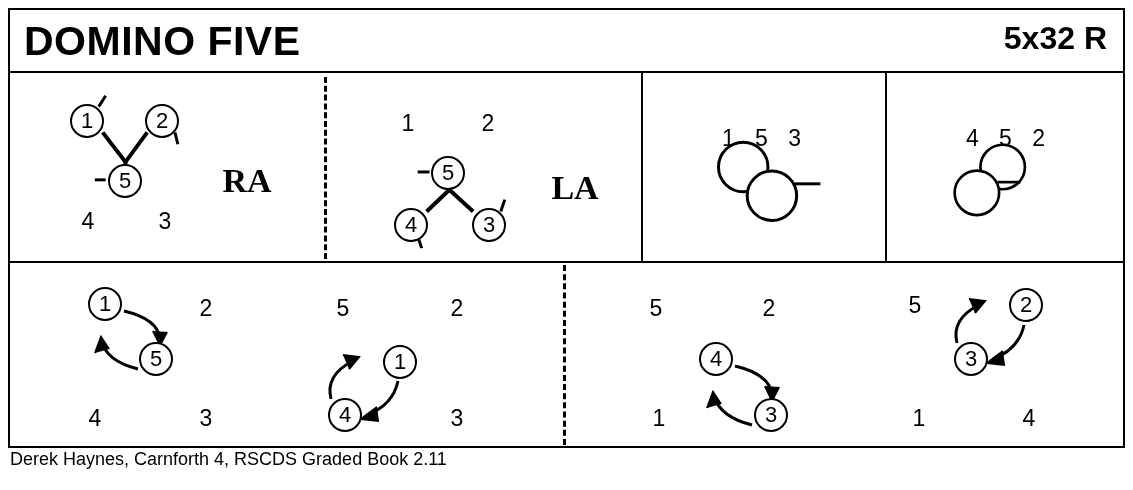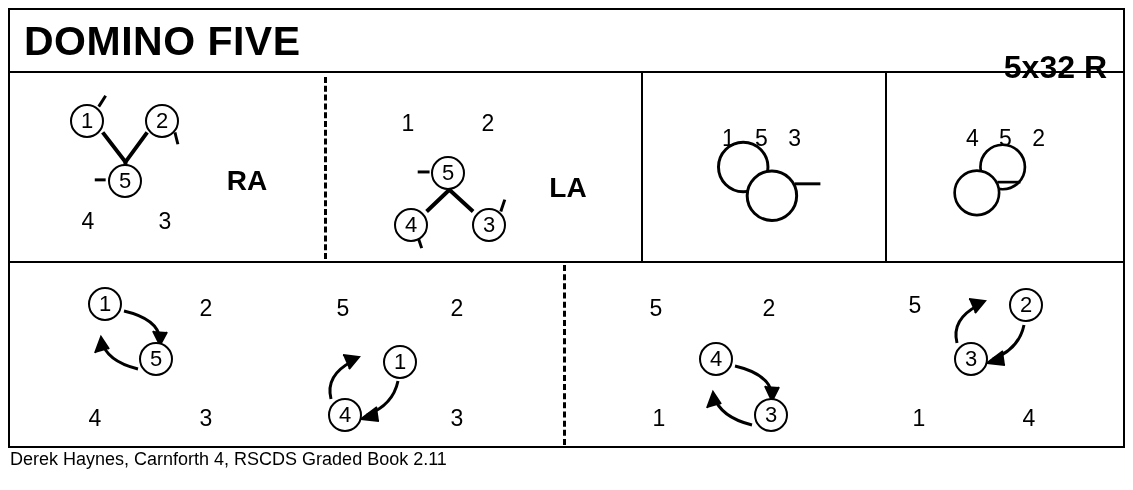--- a/index.html
+++ b/index.html
@@ -46,21 +46,20 @@
     letter-spacing: 0.5px;
     white-space: nowrap;
   }
   #dance-meter {
     position: absolute;
     right: 16px;
     top: 10px;
     font-size: 32px;
     font-weight: bold;
     white-space: nowrap;
-    margin-top: 29px;
   }
 
   
   .bar-row {
     position: absolute;
     left: 0;
     width: 100%;
     box-sizing: border-box;
   }
   #bar-row-1 { top: 63px;  height: 190px; border-bottom: 2px solid #000; }
@@ -96,25 +95,26 @@
     line-height: 23px;
     transform: translate(-50%, -50%);
     white-space: nowrap;
     letter-spacing: 7px;
     margin-top: 27px;
   }
 
   
   .hand-label {
     position: absolute;
-    font-size: 28px;
+    font-size: 34px;
     font-weight: bold;
     line-height: 34px;
     transform: translate(-50%, -50%);
     white-space: nowrap;
+    font-family: Liberation Serif, serif;
   }
 
   
   .dancer {
     position: absolute;
     width: 34px;
     height: 34px;
     margin-left: -17px;
     margin-top: -17px;
     border: 2px solid #000;
@@ -199,21 +199,21 @@
 
         <path d="M104,100 L92,100" fill="none" stroke="#000" stroke-width="3"></path>
         <path d="M92,165 L96,177" fill="none" stroke="#000" stroke-width="3"></path>
         <path d="M176,140 L180,128" fill="none" stroke="#000" stroke-width="3"></path>
       </svg>
       <div class="num" style="left:83px; top:50px;">1</div>
       <div class="num" style="left:163px; top:50px;">2</div>
       <div class="dancer" style="left:123px; top:100px;">5</div>
       <div class="dancer" style="left:86px; top:152px;">4</div>
       <div class="dancer" style="left:164px; top:152px;">3</div>
-      <div class="hand-label" style="left:243px; top:115px;">LA</div>
+      <div class="hand-label" style="left:250px; top:115px;">LA</div>
     </div>
 
     <div class="bar-cell divider-solid" id="c13" style="left:631px; width:0px; border-right:2px solid #000;"></div>
     <div class="bar-cell" id="c13b" style="left:633px; width:242px;">
       <svg class="cell-svg" viewBox="0 0 242 190">
         <circle cx="100" cy="95" r="25" fill="#fff" stroke="#000" stroke-width="3"></circle>
         <circle cx="129" cy="124" r="25" fill="#fff" stroke="#000" stroke-width="3"></circle>
         <path d="M152,112 L178,112" fill="none" stroke="#000" stroke-width="3"></path>
       </svg>
       <div class="num-row" style="left:122px; top:38px;">1 5 3</div>

